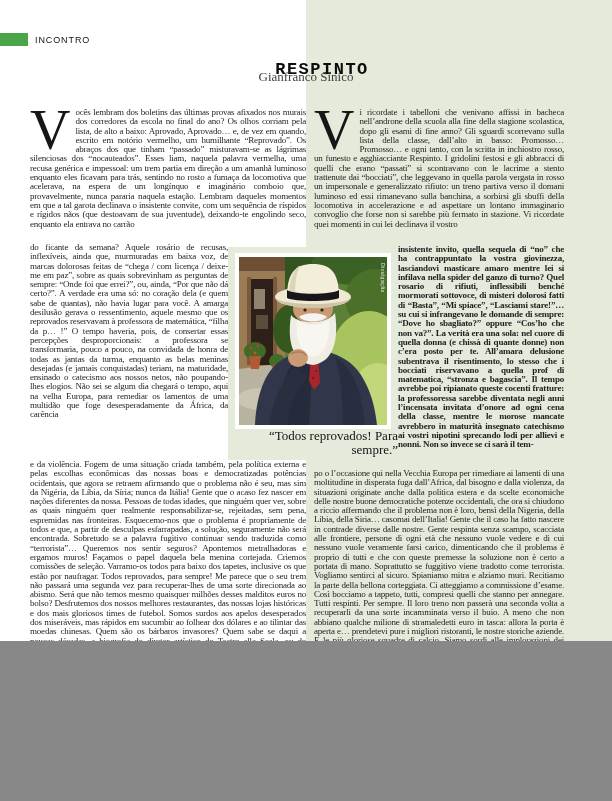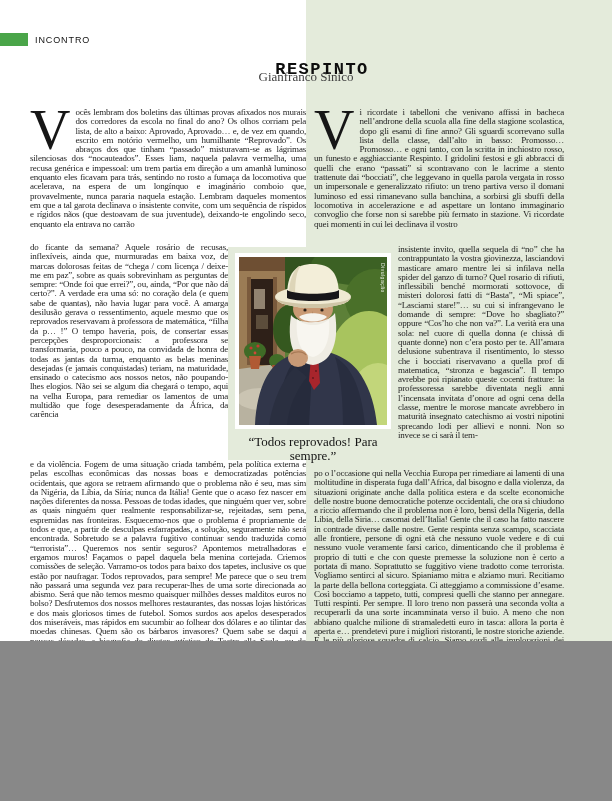--- a/index.html
+++ b/index.html
@@ -23,34 +23,34 @@
     font-size:13px;color:#404040;
   }
   .col{position:absolute;top:108px;font-size:9px;line-height:9.3px;letter-spacing:-0.2px;
        text-align:justify;color:#1f1f1f;}
   .col-left{left:30px;width:276px;}
   .col-right{left:314px;width:250px;}
   .seg{hyphens:none;-webkit-hyphens:none;}
   .seg1{height:135px;overflow:hidden;}
   .col-right .seg1{height:137px;}
   .seg2-left{height:217px;width:198px;overflow:hidden;}
-  .seg2-right{height:224px;width:166px;margin-left:84px;overflow:hidden;}
+  .seg2-right{height:224px;width:166px;margin-left:84px;overflow:hidden;font-weight:bold;}
   .dropcap{
     float:left;font-family:"Liberation Serif",serif;font-size:56px;line-height:44px;
     padding-right:5px;letter-spacing:0;color:#161616;
   }
   .photo-block{position:absolute;left:228px;top:247px;width:170px;height:213px;background:#e4ebdb;}
   .photo-frame{position:relative;width:148px;height:168px;margin:6px auto 0;background:#ffffff;padding:4px;}
   .photo-frame svg{display:block;width:148px;height:168px;}
   .credit{
     position:absolute;right:5px;top:10px;writing-mode:vertical-rl;
     font-family:"Liberation Sans",sans-serif;font-size:5px;letter-spacing:.5px;color:rgba(255,255,255,.85);
   }
   .caption{
-    margin-top:6px;text-align:center;font-size:13px;line-height:13.5px;color:#141414;
+    margin-top:0;text-align:right;font-size:13px;line-height:13.5px;color:#141414;
     font-family:"Liberation Serif",serif;
   }
   .footer-left{
     position:absolute;left:30px;top:765px;
     font-family:"Liberation Sans",sans-serif;font-size:10px;color:#111;margin-left:27px;
   }
   .footer-right{
     position:absolute;right:36px;top:766px;text-align:right;
     font-family:"Liberation Sans",sans-serif;font-size:9.5px;color:#222;font-style:italic;
   }

